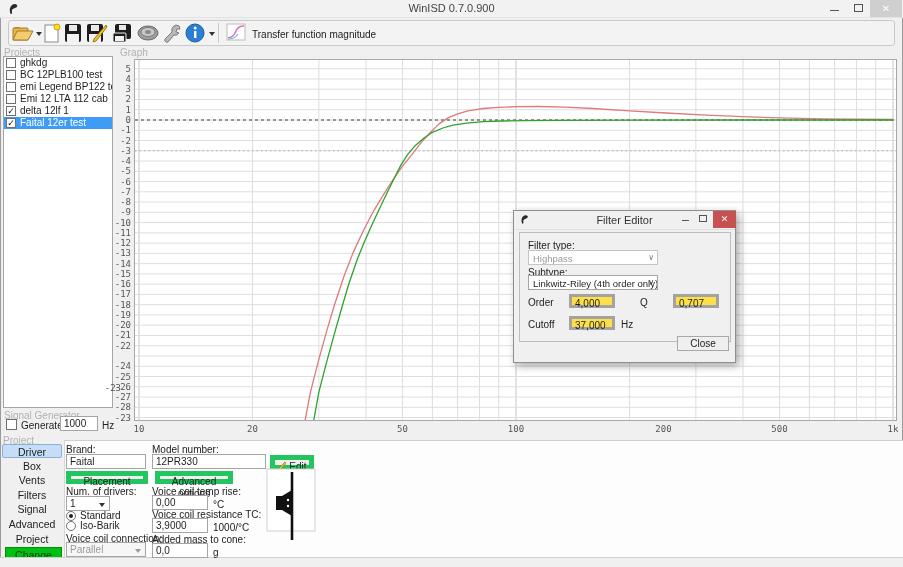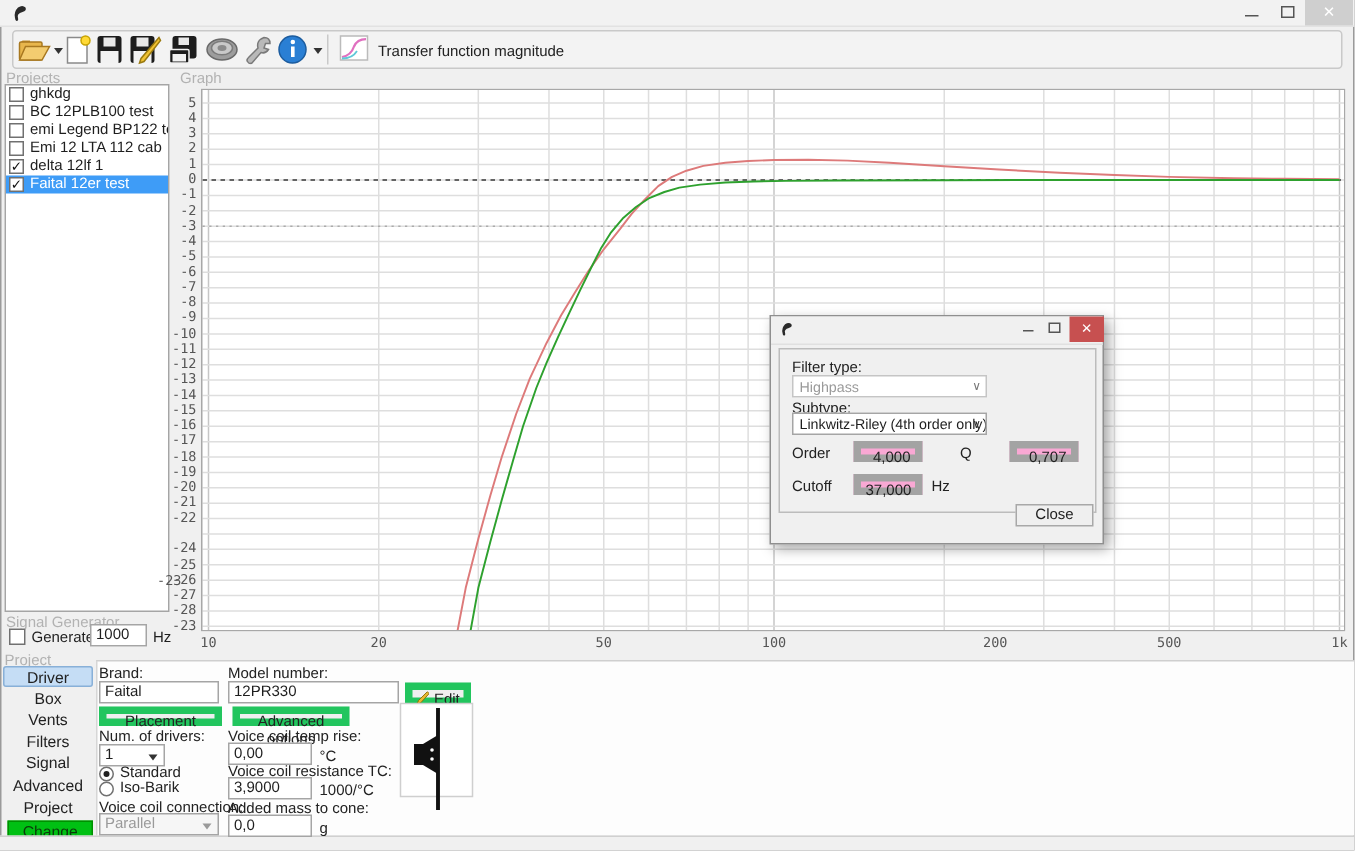--- a/index.html
+++ b/index.html
@@ -80,32 +80,33 @@
   .dlg-title { left:0; top:3px; width:100%; text-align:center; font-size:11px; color:#333; }
   .dlg-btn { top:0; height:17px; text-align:center; }
   .dlg-min { left:163px; width:16px; }
   .dlg-max { left:181px; width:16px; }
   .dlg-close { left:199px; width:23px; background:#c75050; color:#fff; font-size:9px; line-height:16px; }
   .dlg-frame { left:5px; top:21px; width:212px; height:110px; border:1px solid #bcbcbc; background:#f0f0f0; }
   .dlg-label { position:absolute; font-size:10px; color:#222; }
   .dlg-combo { position:absolute; border:1px solid #a5a5a5; background:#fff; font-size:9.5px; padding:2px 14px 1px 4px; height:15px; white-space:nowrap; overflow:hidden; }
   .dlg-combo.disabled { color:#9a9a9a; border-color:#c5c5c5; }
   .chev { position:absolute; right:3px; top:2px; color:#777; font-size:8px; }
-  .dlg-input { position:absolute; border:5px solid #a3a3a3; background:#f9a8d4; font-size:10px; padding:1px 3px; height:14px;text-align:right; }
+  .dlg-input { position:absolute; border:3px solid #a3a3a3; background:#fde047; font-size:10px; padding:1px 3px; height:14px; }
   .dlg-close-btn { position:absolute; left:163px; top:125px; width:52px; height:15px; background:#efefef; border:1px solid #a8a8a8; font-size:10px; text-align:center; line-height:13px; }
 </style>
 </head>
 <body>
 
 <div class="abs titlebar">
   <span class="abs app-icon">
     <svg width="13" height="12" viewBox="0 0 13 12">
         <path d="M2 9 Q1 5 4 2 Q7 0 9 2 Q10 4 7 5 Q3 6 4 9 Q4.5 11 3 11 Q2.2 11 2 9Z" fill="#2a2a2a"></path>
       </svg>
   </span>
+  <div class="abs win-title">WinISD 0.7.0.900</div>
   <div class="abs win-btn btn-min"><span class="glyph-min"></span></div>
   <div class="abs win-btn btn-max"><span class="glyph-max"></span></div>
   <div class="abs win-btn btn-close"><span class="glyph-x">✕</span></div>
 </div>
 
 <div class="abs toolbar"></div>
 
 <span class="abs tb-icon" style="left:12px">
   <svg width="22" height="20" viewBox="0 0 22 20">
       <path d="M1 6 L8 6 L8 4 L3 4 Z" fill="#c8922c"></path>
@@ -375,20 +376,21 @@
     </svg>
 </span>
 
 <div class="abs dialog">
   <div class="abs dlg-titlebar">
     <span class="abs" style="left:6px; top:3px">
       <svg width="11" height="11" viewBox="0 0 13 12">
           <path d="M2 9 Q1 5 4 2 Q7 0 9 2 Q10 4 7 5 Q3 6 4 9 Q4.5 11 3 11 Q2.2 11 2 9Z" fill="#2a2a2a"></path>
         </svg>
     </span>
+    <div class="abs dlg-title">Filter Editor</div>
     <div class="abs dlg-btn dlg-min"><span class="glyph-min" style="width:7px; margin-top:9px"></span></div>
     <div class="abs dlg-btn dlg-max"><span class="glyph-max" style="width:8px; height:7px"></span></div>
     <div class="abs dlg-btn dlg-close"><span>✕</span></div>
   </div>
   <div class="abs dlg-frame"></div>
 
   <span class="dlg-label" style="left:14px; top:29px">Filter type:</span>
   <div class="dlg-combo disabled" style="left:14px; top:39px; width:130px">
     <span>Highpass</span>
     <span class="chev">∨</span>

